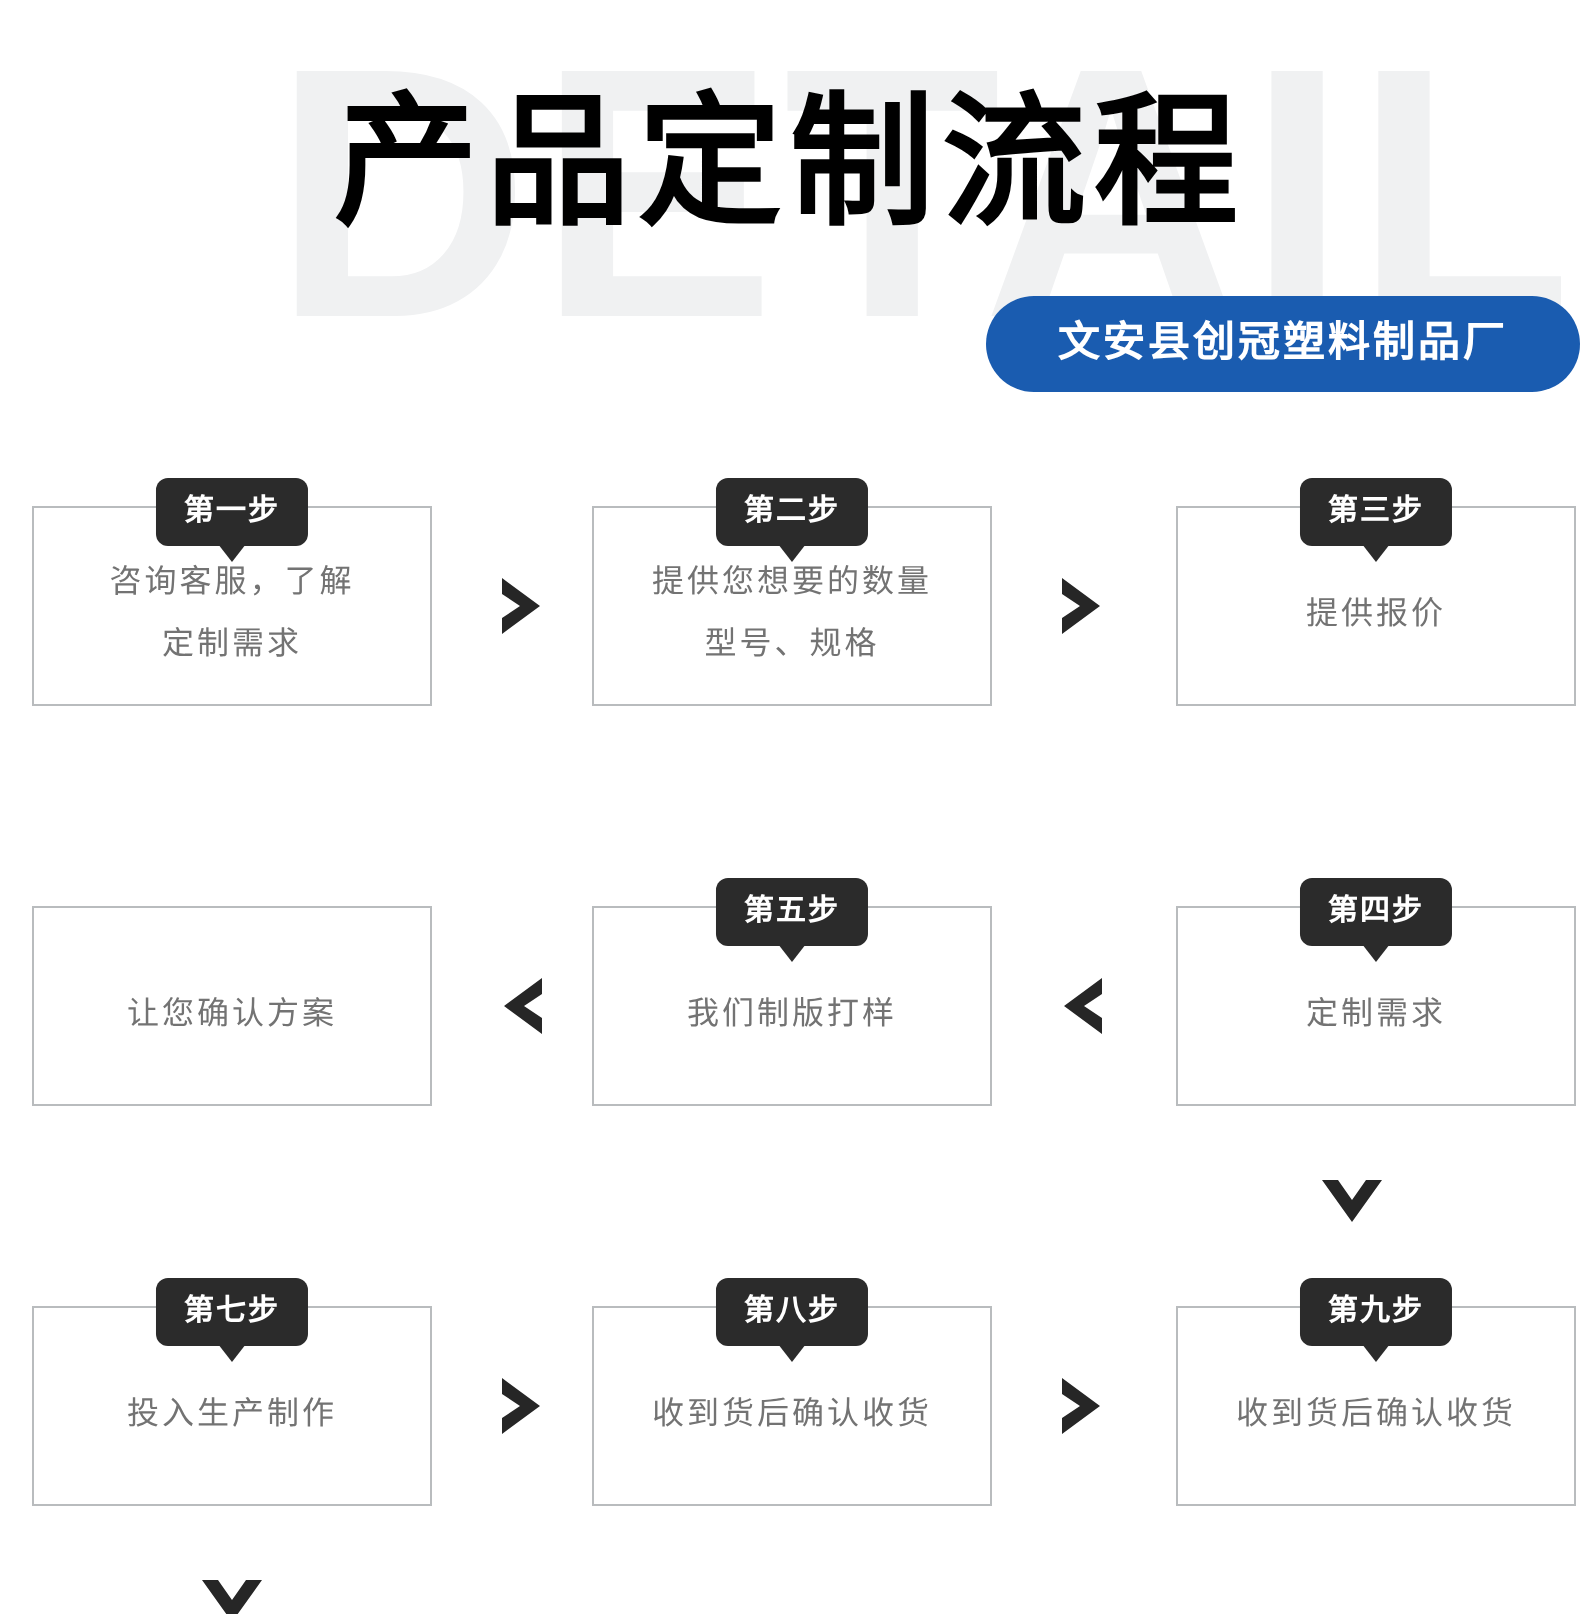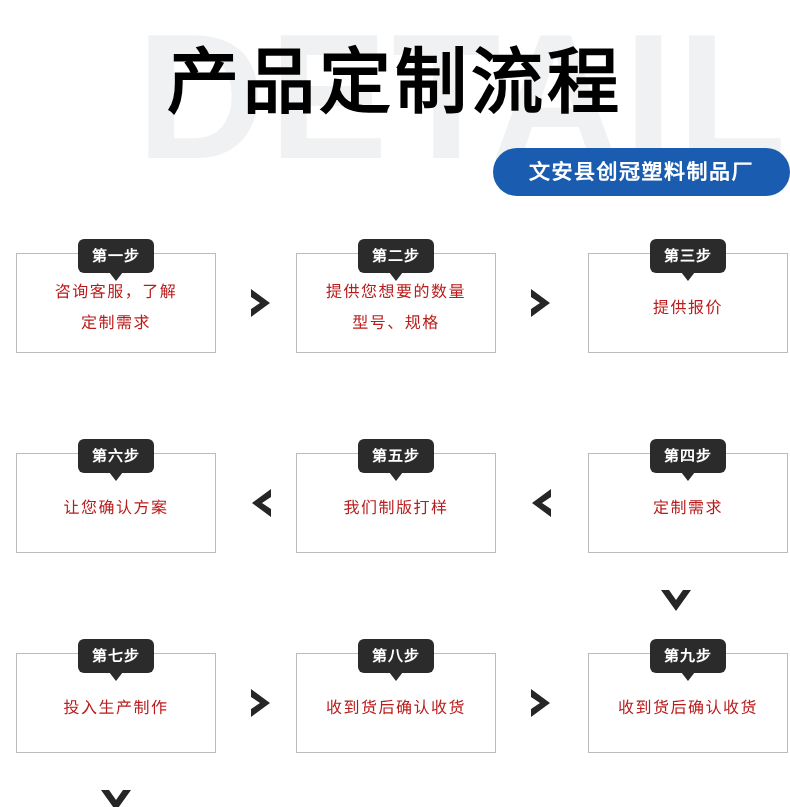--- a/index.html
+++ b/index.html
@@ -100,21 +100,21 @@
     border:1px solid #b9bcbe;
     background:#ffffff;
     display:flex;
     align-items:center;
     justify-content:center;
     text-align:center;
   }
   .step-text {
     font-size:16px;
     line-height:31px;
-    color:#b91c1c;
+    color:#737373;
     letter-spacing:1.5px;
     font-weight:normal;
     padding:0 6px;
     margin-top:8px;
     white-space:pre-line;
   }
 
   .badge {
     position:absolute;
     top:-15px;
@@ -222,21 +222,20 @@
     <div class="arrow-down arrow-down-right">
       <svg viewBox="0 0 46 46" aria-hidden="true">
         <path d="M8 11 L23 32 L38 11 L30 11 L23 21 L16 11 Z" fill="#262626"></path>
       </svg>
     </div>
 
     <div class="row row-2">
 
       <div class="cell col-1">
         <div class="step-box">
-          <span class="badge">第六步</span>
           <span class="step-text">让您确认方案</span>
         </div>
       </div>
 
       <div class="arrow arrow-h-1 arrow-r2">
         <svg viewBox="0 0 46 46" aria-hidden="true">
           <path d="M33 9 L14 23 L33 37 L33 29 L24 23 L33 17 Z" fill="#262626"></path>
         </svg>
       </div>
 

